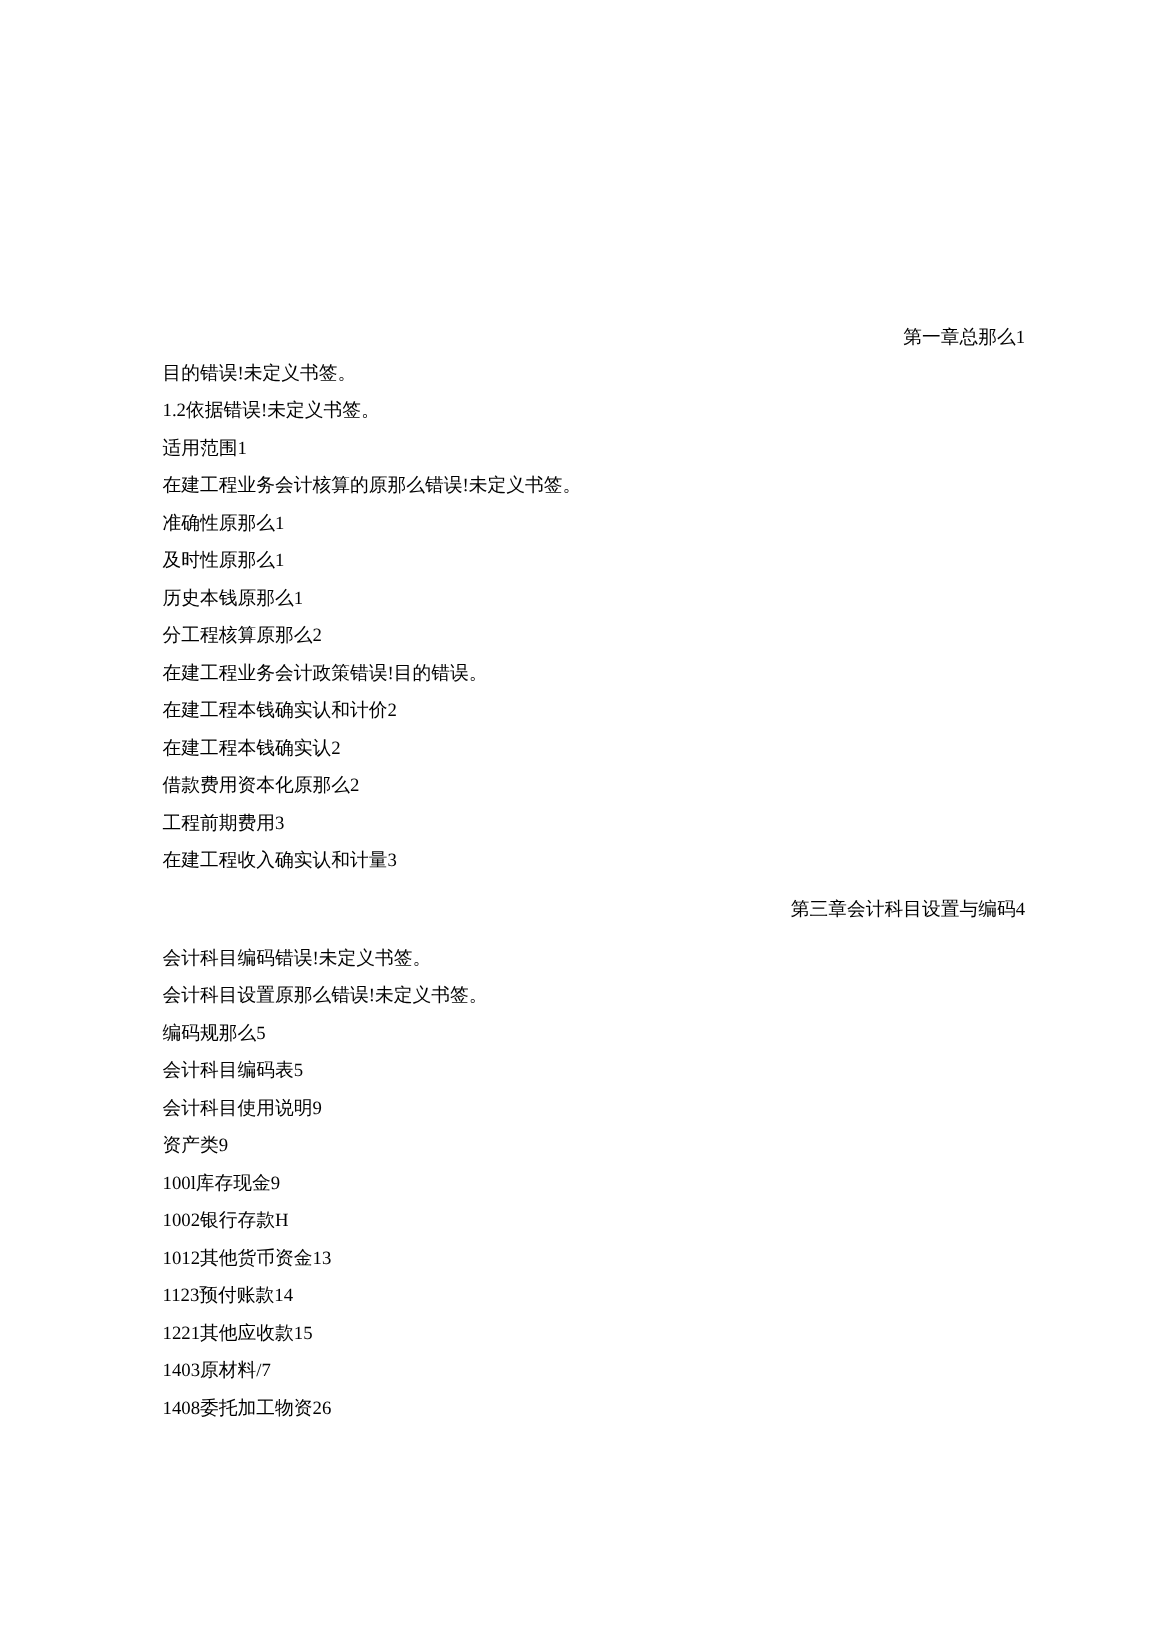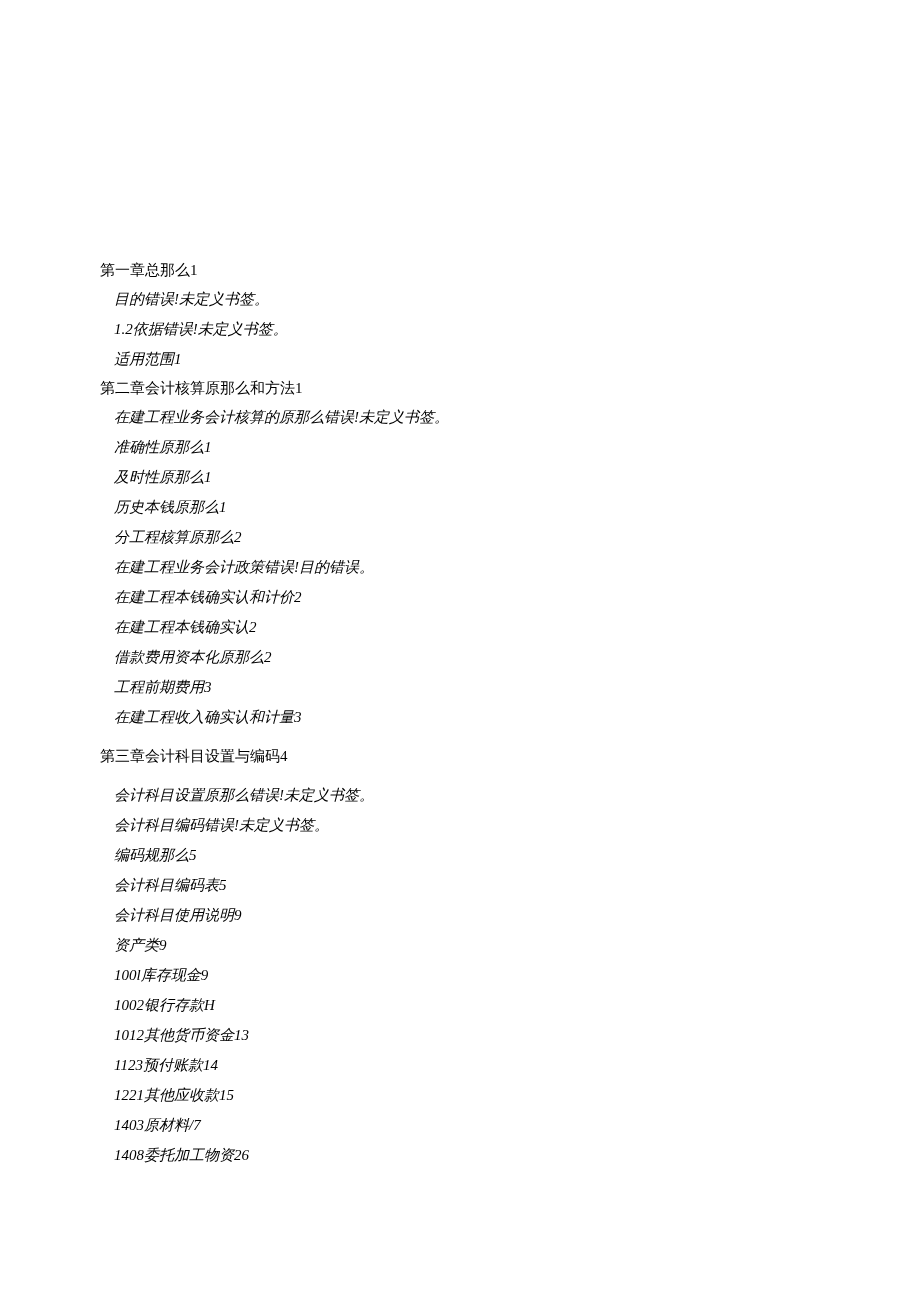--- a/index.html
+++ b/index.html
@@ -13,63 +13,62 @@
     padding-top: 256px;
     padding-left: 100px;
     padding-right: 100px;
   }
   .chapter {
     font-style: normal;
     font-size: 15px;
     line-height: 28px;
     margin: 0;
     padding: 0;
+    text-align: right;
   }
   .item {
-    font-style: italic;
     font-size: 15px;
     line-height: 30px;
-    margin-left: 14px;
+    margin-left: 30px;
     white-space: nowrap;
   }
   .spacer {
     height: 10px;
   }
 </style>
 </head>
 <body>
 
 <div class="page">
 
   <div class="chapter">第一章总那么1</div>
   <div class="item">目的错误!未定义书签。</div>
   <div class="item">1.2依据错误!未定义书签。</div>
   <div class="item">适用范围1</div>
 
-  <div class="chapter">第二章会计核算原那么和方法1</div>
   <div class="item">在建工程业务会计核算的原那么错误!未定义书签。</div>
   <div class="item">准确性原那么1</div>
   <div class="item">及时性原那么1</div>
   <div class="item">历史本钱原那么1</div>
   <div class="item">分工程核算原那么2</div>
   <div class="item">在建工程业务会计政策错误!目的错误。</div>
   <div class="item">在建工程本钱确实认和计价2</div>
   <div class="item">在建工程本钱确实认2</div>
   <div class="item">借款费用资本化原那么2</div>
   <div class="item">工程前期费用3</div>
   <div class="item">在建工程收入确实认和计量3</div>
 
   <div class="spacer"></div>
 
   <div class="chapter">第三章会计科目设置与编码4</div>
 
   <div class="spacer"></div>
 
+  <div class="item">会计科目编码错误!未定义书签。</div>
   <div class="item">会计科目设置原那么错误!未定义书签。</div>
-  <div class="item">会计科目编码错误!未定义书签。</div>
   <div class="item">编码规那么5</div>
   <div class="item">会计科目编码表5</div>
   <div class="item">会计科目使用说明9</div>
   <div class="item">资产类9</div>
   <div class="item">100l库存现金9</div>
   <div class="item">1002银行存款H</div>
   <div class="item">1012其他货币资金13</div>
   <div class="item">1123预付账款14</div>
   <div class="item">1221其他应收款15</div>
   <div class="item">1403原材料/7</div>

